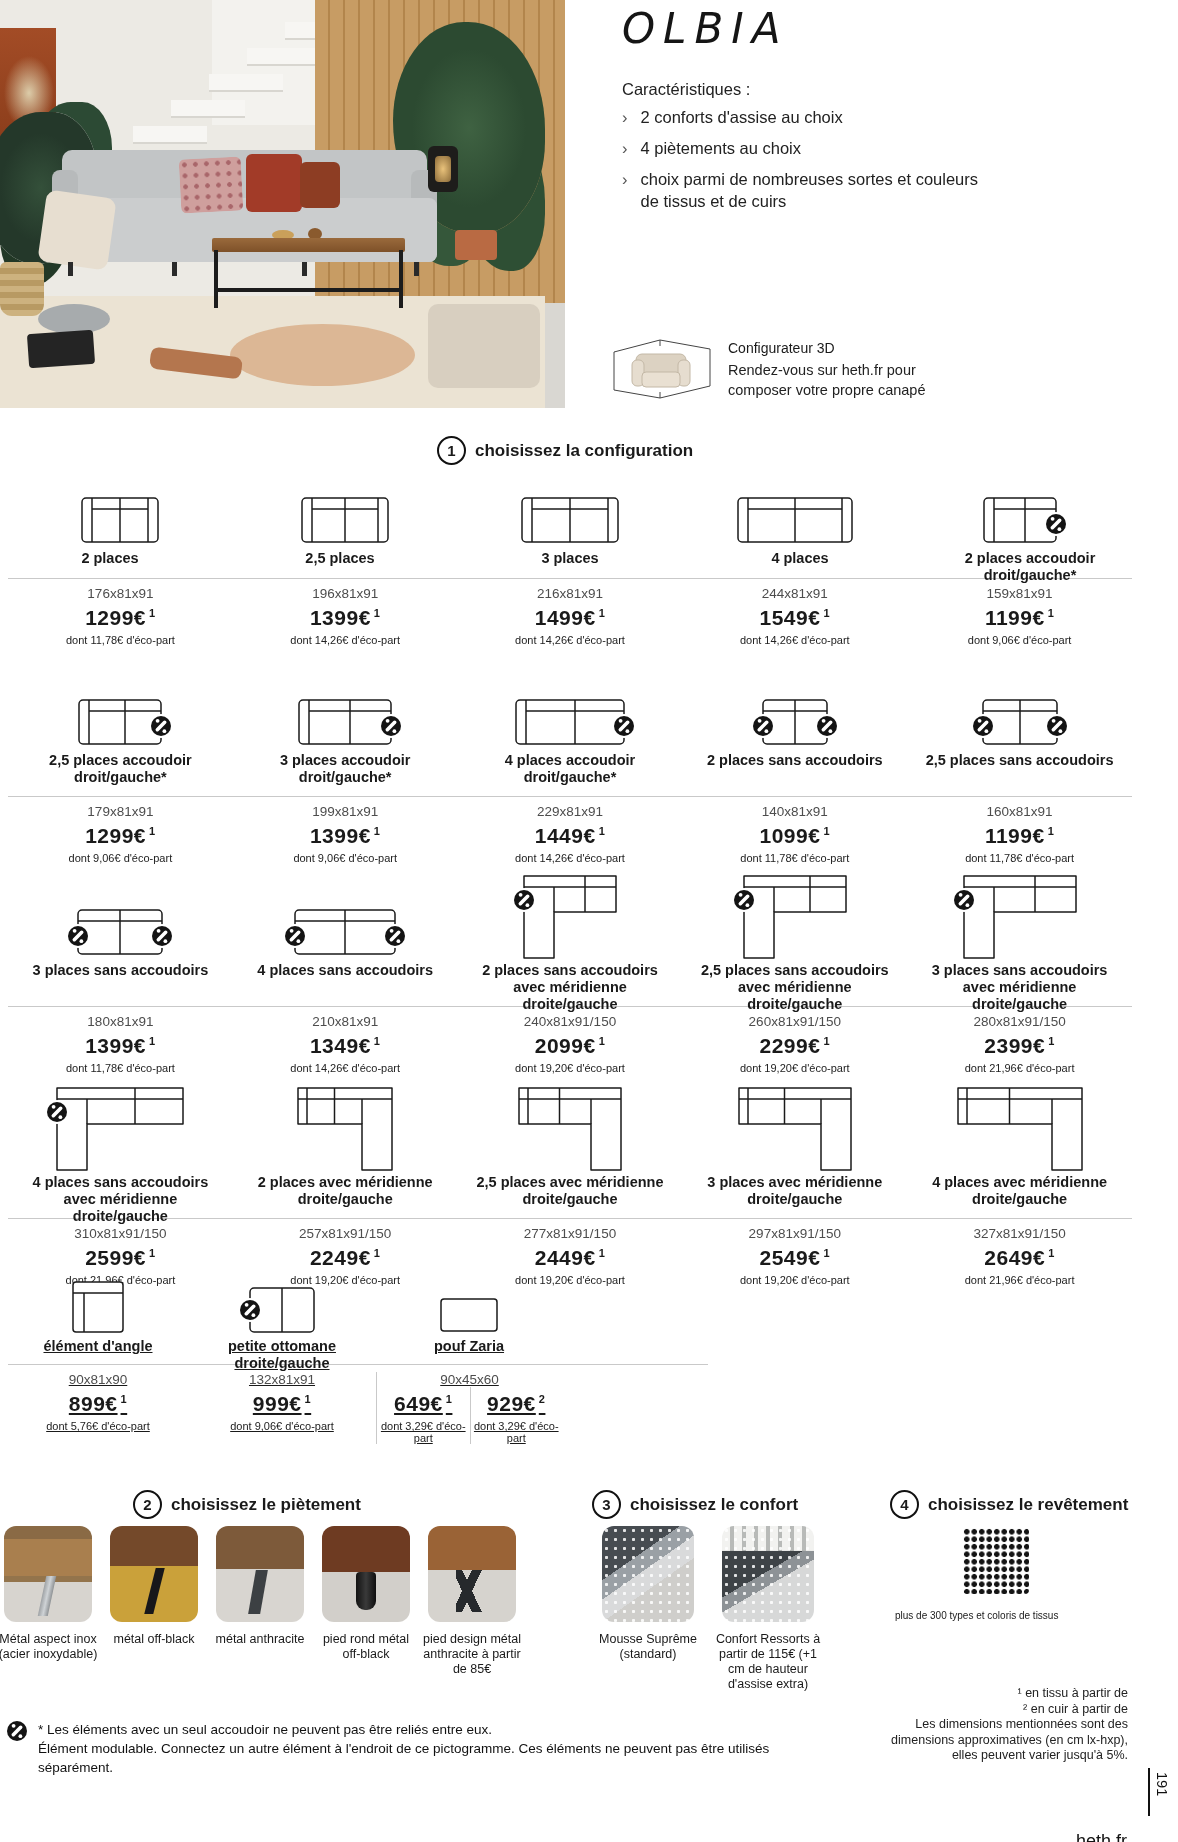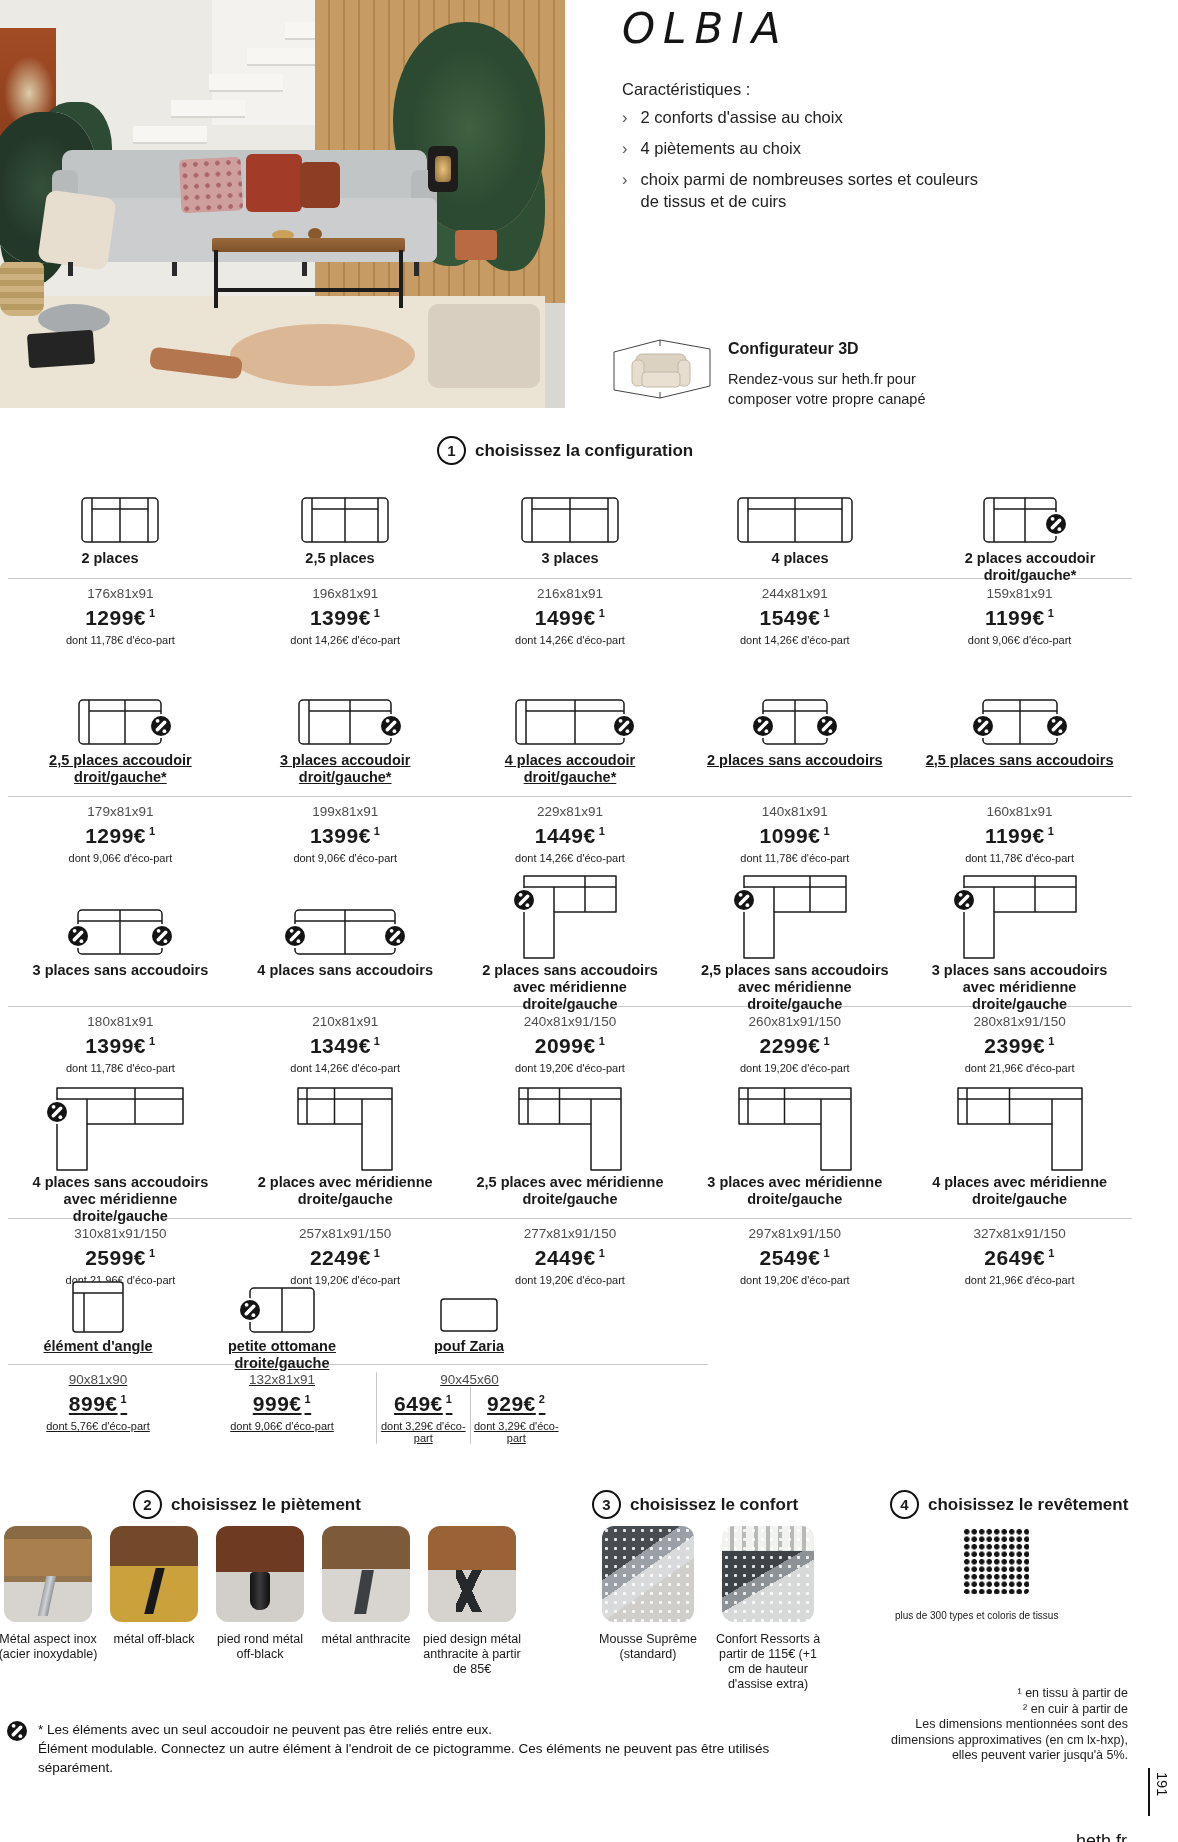--- a/index.html
+++ b/index.html
@@ -60,38 +60,38 @@
 
   
   .title{left:622px;top:4px;font-size:42px;font-style:italic;letter-spacing:8px;
          font-weight:400;font-family:"DejaVu Sans", sans-serif;color:#151515;}
   .char-head{left:622px;top:80px;font-size:16.5px;color:#222;}
   .char-list{left:622px;top:106px;width:378px;}
   .char-item{display:flex;gap:13px;margin-bottom:9px;font-size:16.5px;line-height:22px;color:#222;}
   .char-item .mk{color:#555;}
   .cfg3d-icon{left:608px;top:334px;}
   .cfg3d-text{left:728px;top:340px;width:218px;}
-  .cfg3d-title{font-weight:bold;font-size:16px;margin-bottom:12px;}
+  .cfg3d-title{font-weight:normal;font-size:14px;margin-bottom:5px;}
   .cfg3d-line{font-size:14.5px;line-height:19.5px;color:#222;}
 
   
   .step{display:flex;align-items:center;gap:9px;}
   .step .num{width:25px;height:25px;border:2.5px solid #111;border-radius:50%;
              display:grid;place-items:center;font-size:15px;font-weight:bold;}
   .step .stl{font-size:17px;font-weight:bold;}
   .step1{left:437px;top:436px;} .step2{left:133px;top:1490px;}
   .step3{left:592px;top:1490px;} .step4{left:890px;top:1490px;}
 
   
   #config-grid .rg{position:absolute;left:8px;width:1124px;}
   .grid{display:grid;grid-template-columns:repeat(5,1fr);}
   .rg1{top:492px;} .rg2{top:690px;} .rg3{top:868px;} .rg4{top:1080px;} .rg5{top:1280px;text-decoration:underline;}
   .rg1 .r-icons{height:56px;} .rg2 .r-icons{height:60px;}
   .rg3 .r-icons{height:92px;} .rg4 .r-icons{height:92px;} .rg5 .r-icons{height:56px;}
-  .rg1 .r-labels{height:30px;gap:26px;} .rg2 .r-labels{height:46px;text-decoration:underline;}
+  .rg1 .r-labels{height:30px;gap:26px;} .rg2 .r-labels{height:46px;}
   .rg3 .r-labels{height:46px;} .rg4 .r-labels{height:46px;} .rg5 .r-labels{height:28px;}
   .icon-cell{display:flex;justify-content:center;align-items:flex-end;}
   .label{padding:2px 8px 0;font-weight:bold;font-size:14.5px;line-height:17px;text-align:center;}
   .r-prices{border-top:1px solid #c9c9c9;padding-top:7px;}
   .pr-in{display:contents;}
   .pblock{text-align:center;}
   .dims{font-size:13.5px;color:#4d4d4d;}
   .price{font-size:21px;font-weight:bold;margin-top:5px;letter-spacing:.5px;}
   .price sup{font-size:11px;font-weight:bold;margin-left:3px;}
   .eco{font-size:11px;margin-top:4px;color:#222;}
@@ -693,26 +693,26 @@
 <div class="abs piet-row">
   <div class="opt">
     <div class="ph ph1"></div>
     <div class="opt-label">Métal aspect inox (acier inoxydable)</div>
     </div>
   <div class="opt">
     <div class="ph ph2"></div>
     <div class="opt-label">métal off-black</div>
     </div>
   <div class="opt">
+    <div class="ph ph3"></div>
+    <div class="opt-label">métal anthracite</div>
+    </div>
+  <div class="opt">
     <div class="ph ph4"></div>
     <div class="opt-label">pied rond métal off-black</div>
-    </div>
-  <div class="opt">
-    <div class="ph ph3"></div>
-    <div class="opt-label">métal anthracite</div>
     </div>
   <div class="opt">
     <div class="ph ph5"></div>
     <div class="opt-label">pied design métal anthracite à partir de 85€</div>
     </div>
 </div>
 
 <div class="abs conf-row">
   <div class="opt">
     <div class="cf cf1"></div>

